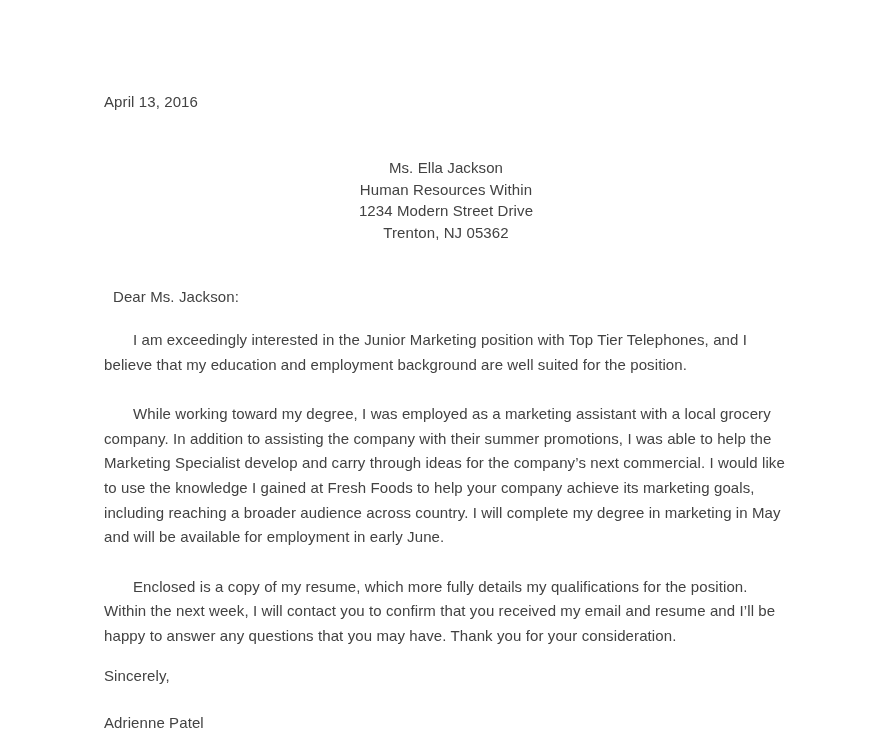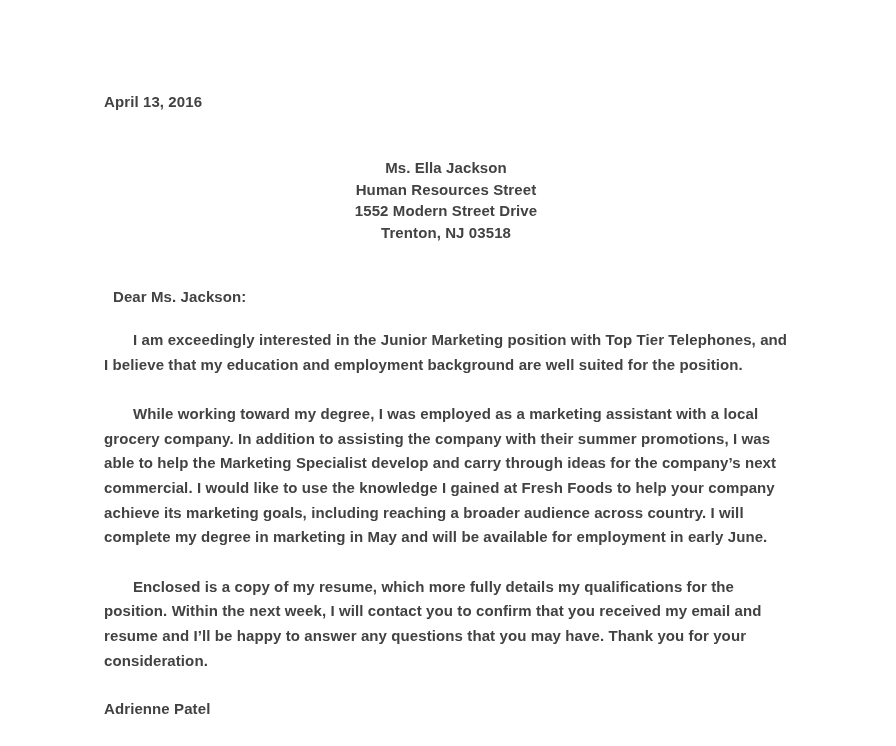--- a/index.html
+++ b/index.html
@@ -9,21 +9,20 @@
   }
   .page {
     position: relative;
     width: 892px;
     height: 746px;
     background: #ffffff;
     overflow: hidden;
     font-family: "Liberation Sans", sans-serif;
     color: #424242;
     box-sizing: border-box;
-    font-weight: bold;
   }
   .content {
     padding: 91px 104px 0 104px;
     font-size: 15px;
     letter-spacing: 0.1px;
   }
   .date-line {
     margin: 0;
     line-height: 22px;
     white-space: pre;
@@ -64,30 +63,31 @@
 </head>
 <body>
 
 <div class="page">
   <div class="content">
 
     <p class="date-line">April 13, 2016</p>
 
     <div class="recipient-block">
       <div>Ms. Ella Jackson</div>
-      <div>Human Resources Street</div>
-      <div>1552 Modern Street Drive</div>
-      <div>Trenton, NJ 03518</div>
+      <div>Human Resources Within</div>
+      <div>1234 Modern Street Drive</div>
+      <div>Trenton, NJ 05362</div>
     </div>
 
     <p class="salutation">Dear Ms. Jackson:</p>
 
     <div class="body-paragraphs">
       <p>I am exceedingly interested in the Junior Marketing position with Top Tier Telephones, and I believe that my education and employment background are well suited for the position.</p>
       <p>While working toward my degree, I was employed as a marketing assistant with a local grocery company. In addition to assisting the company with their summer promotions, I was able to help the Marketing Specialist develop and carry through ideas for the company’s next commercial. I would like to use the knowledge I gained at Fresh Foods to help your company achieve its marketing goals, including reaching a broader audience across country. I will complete my degree in marketing in May and will be available for employment in early June.</p>
       <p>Enclosed is a copy of my resume, which more fully details my qualifications for the position. Within the next week, I will contact you to confirm that you received my email and resume and I’ll be happy to answer any questions that you may have. Thank you for your consideration.</p>
     </div>
 
+    <p class="closing-line">Sincerely,</p>
 
     <p class="signature-line">Adrienne Patel</p>
 
   </div>
 </div>
 
 </body></html>

